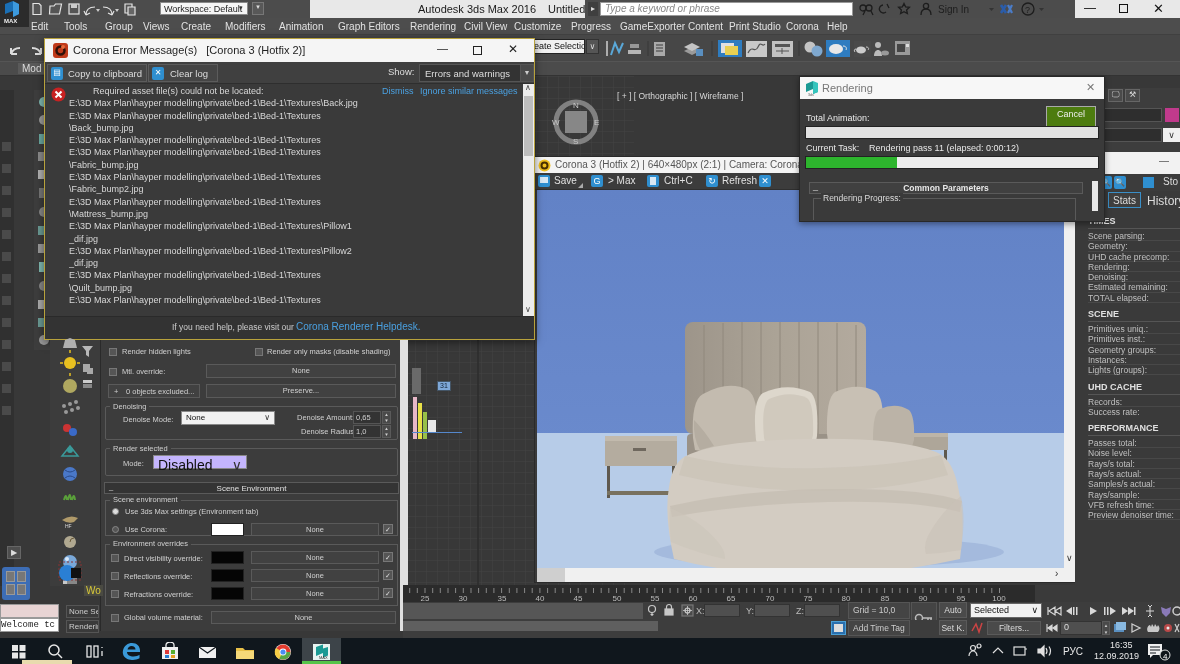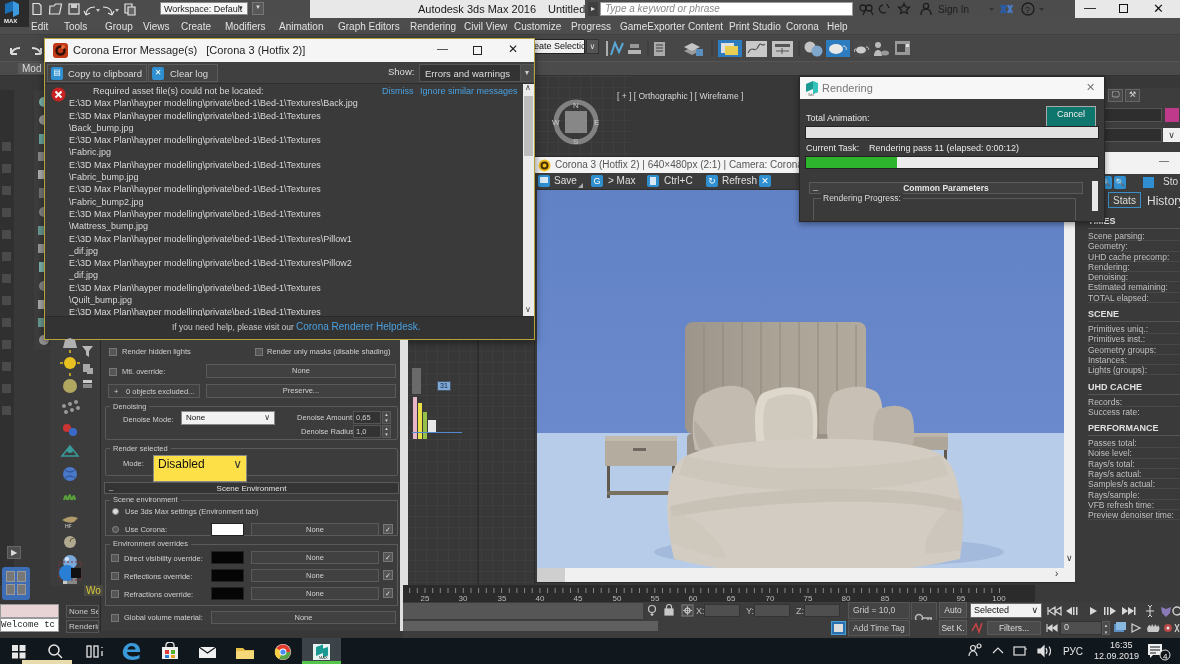--- a/index.html
+++ b/index.html
@@ -360,21 +360,21 @@
 
 <div class="abs" style="left:799px;top:76px;width:306px;height:146px;background:#3a3a3a;border:1px solid #282828;box-shadow:0 2px 6px rgba(0,0,0,0.4);">
   <div class="abs" style="left:0;top:0;width:304px;height:22px;background:#f7f7f7;"></div>
   <svg class="abs" style="left:5px;top:4px;" width="14" height="15" viewBox="0 0 14 15">
     <path d="M1 3 L8 0 L8 4 L13 2 L13 11 L8 13 L8 8 L1 11 Z" fill="#1b9a94"></path>
     <path d="M8 0 L8 13 L13 11 L13 2 Z" fill="#35c4bc"></path>
     <text x="3" y="14.5" font-size="3.5" fill="#555">3ds</text>
   </svg>
   <div class="abs txt" style="left:22px;top:5px;font-size:11px;color:#777;">Rendering</div>
   <div class="abs txt" style="left:286px;top:4px;font-size:11px;color:#777;">✕</div>
-  <div class="abs" style="left:246px;top:29px;width:50px;height:33px;background:#0f766e;border:1px solid #aaa;color:#eee;font-size:9px;text-align:center;line-height:14px;">Cancel</div>
+  <div class="abs" style="left:246px;top:29px;width:50px;height:33px;background:#4d7c0f;border:1px solid #aaa;color:#eee;font-size:9px;text-align:center;line-height:14px;">Cancel</div>
   <div class="abs txt" style="left:6px;top:36px;font-size:9px;color:#e8e8e8;">Total Animation:</div>
   <div class="abs" style="left:5px;top:49px;width:294px;height:13px;background:#e2e2e2;border:1px solid #222;"></div>
   <div class="abs txt" style="left:6px;top:66px;font-size:9px;color:#e8e8e8;">Current Task:</div>
   <div class="abs txt" style="left:69px;top:66px;font-size:9px;color:#e8e8e8;">Rendering pass 11 (elapsed: 0:00:12)</div>
   <div class="abs" style="left:5px;top:79px;width:294px;height:13px;background:#ececec;border:1px solid #222;">
     <div class="abs" style="left:0;top:0;width:91px;height:11px;background:#2db52d;"></div>
   </div>
   <div class="abs" style="left:9px;top:105px;width:274px;height:12px;background:#404040;border:1px solid #5a5a5a;">
     <div class="abs txt" style="left:3px;top:-2px;font-size:9px;color:#ccc;">_</div>
     <div class="abs" style="left:0;top:0;width:100%;text-align:center;font-size:8.5px;color:#e8e8e8;font-weight:bold;line-height:11px;">Common Parameters</div>
@@ -414,21 +414,20 @@
   <svg class="abs" style="left:6px;top:48px;" width="15" height="15" viewBox="0 0 15 15">
     <circle cx="7.5" cy="7.5" r="7" fill="#c82222"></circle>
     <path d="M4.5 4.5 l6 6 M10.5 4.5 l-6 6" stroke="#fff" stroke-width="2"></path>
   </svg>
   <div class="abs" style="left:24px;top:46px;width:448px;font-size:9px;color:#d8d8d8;line-height:12.3px;white-space:nowrap;overflow:hidden;">
     <div style="margin-left:24px;">Required asset file(s) could not be located:</div>
     <div>E:\3D Max Plan\hayper modelling\private\bed-1\Bed-1\Textures\Back.jpg</div>
     <div>E:\3D Max Plan\hayper modelling\private\bed-1\Bed-1\Textures</div>
     <div>\Back_bump.jpg</div>
     <div>E:\3D Max Plan\hayper modelling\private\bed-1\Bed-1\Textures</div>
-    <div>\Fabric.jpg</div>
     <div>E:\3D Max Plan\hayper modelling\private\bed-1\Bed-1\Textures</div>
     <div>\Fabric_bump.jpg</div>
     <div>E:\3D Max Plan\hayper modelling\private\bed-1\Bed-1\Textures</div>
     <div>\Fabric_bump2.jpg</div>
     <div>E:\3D Max Plan\hayper modelling\private\bed-1\Bed-1\Textures</div>
     <div>\Mattress_bump.jpg</div>
     <div>E:\3D Max Plan\hayper modelling\private\bed-1\Bed-1\Textures\Pillow1</div>
     <div>_dif.jpg</div>
     <div>E:\3D Max Plan\hayper modelling\private\bed-1\Bed-1\Textures\Pillow2</div>
     <div>_dif.jpg</div>
@@ -518,21 +517,21 @@
   <div class="abs" style="left:80px;top:71px;width:94px;height:14px;background:#f2f2f2;border:1px solid #888;color:#111;font-size:8px;padding:1px 4px;">None<span style="position:absolute;right:4px;top:1px;color:#333;">∨</span></div>
   <div class="abs txt" style="left:196px;top:73px;">Denoise Amount:</div>
   <div class="abs" style="left:252px;top:71px;width:28px;height:13px;background:#333;border:1px solid #555;padding:1px 2px;">0,65</div>
   <div class="abs" style="left:281px;top:71px;width:9px;height:13px;background:#4a4a4a;border:1px solid #5a5a5a;font-size:4.5px;text-align:center;line-height:6px;">▲<br>▼</div>
   <div class="abs txt" style="left:200px;top:87px;">Denoise Radius:</div>
   <div class="abs" style="left:252px;top:85px;width:28px;height:13px;background:#333;border:1px solid #555;padding:1px 2px;">1,0</div>
   <div class="abs" style="left:281px;top:85px;width:9px;height:13px;background:#4a4a4a;border:1px solid #5a5a5a;font-size:4.5px;text-align:center;line-height:6px;">▲<br>▼</div>
   <div class="abs" style="left:4px;top:108px;width:293px;height:28px;border:1px solid #5a5a5a;border-radius:2px;"></div>
   <div class="abs txt" style="left:9px;top:104px;background:#3c3c3c;padding:0 3px;">Render selected</div>
   <div class="abs txt" style="left:22px;top:119px;">Mode:</div>
-  <div class="abs" style="left:52px;top:115px;width:94px;height:27px;background:#fde047;border:1px solid #888;color:#111;font-size:12px;padding:1px 4px;">Disabled<span style="position:absolute;right:4px;top:1px;color:#333;">∨</span></div>
+  <div class="abs" style="left:52px;top:115px;width:94px;height:14px;background:#c4b5fd;border:1px solid #888;color:#111;font-size:14px;padding:1px 4px;">Disabled<span style="position:absolute;right:4px;top:1px;color:#333;">∨</span></div>
   <div class="abs" style="left:3px;top:142px;width:295px;height:12px;background:#343434;border:1px solid #5a5a5a;">
     <span style="position:absolute;left:4px;top:-1px;">_</span>
     <div style="text-align:center;font-size:8px;color:#e0e0e0;line-height:11px;">Scene Environment</div>
   </div>
   <div class="abs" style="left:4px;top:160px;width:293px;height:36px;border:1px solid #5a5a5a;"></div>
   <div class="abs txt" style="left:9px;top:155px;background:#3c3c3c;padding:0 3px;">Scene environment</div>
   <div class="abs" style="left:11px;top:168px;width:7px;height:7px;border-radius:50%;background:#ddd;border:1px solid #888;"></div>
   <div class="abs txt" style="left:24px;top:167px;">Use 3ds Max settings (Environment tab)</div>
   <div class="abs" style="left:11px;top:186px;width:7px;height:7px;border-radius:50%;background:#555;border:1px solid #888;"></div>
   <div class="abs txt" style="left:24px;top:185px;">Use Corona:</div>

